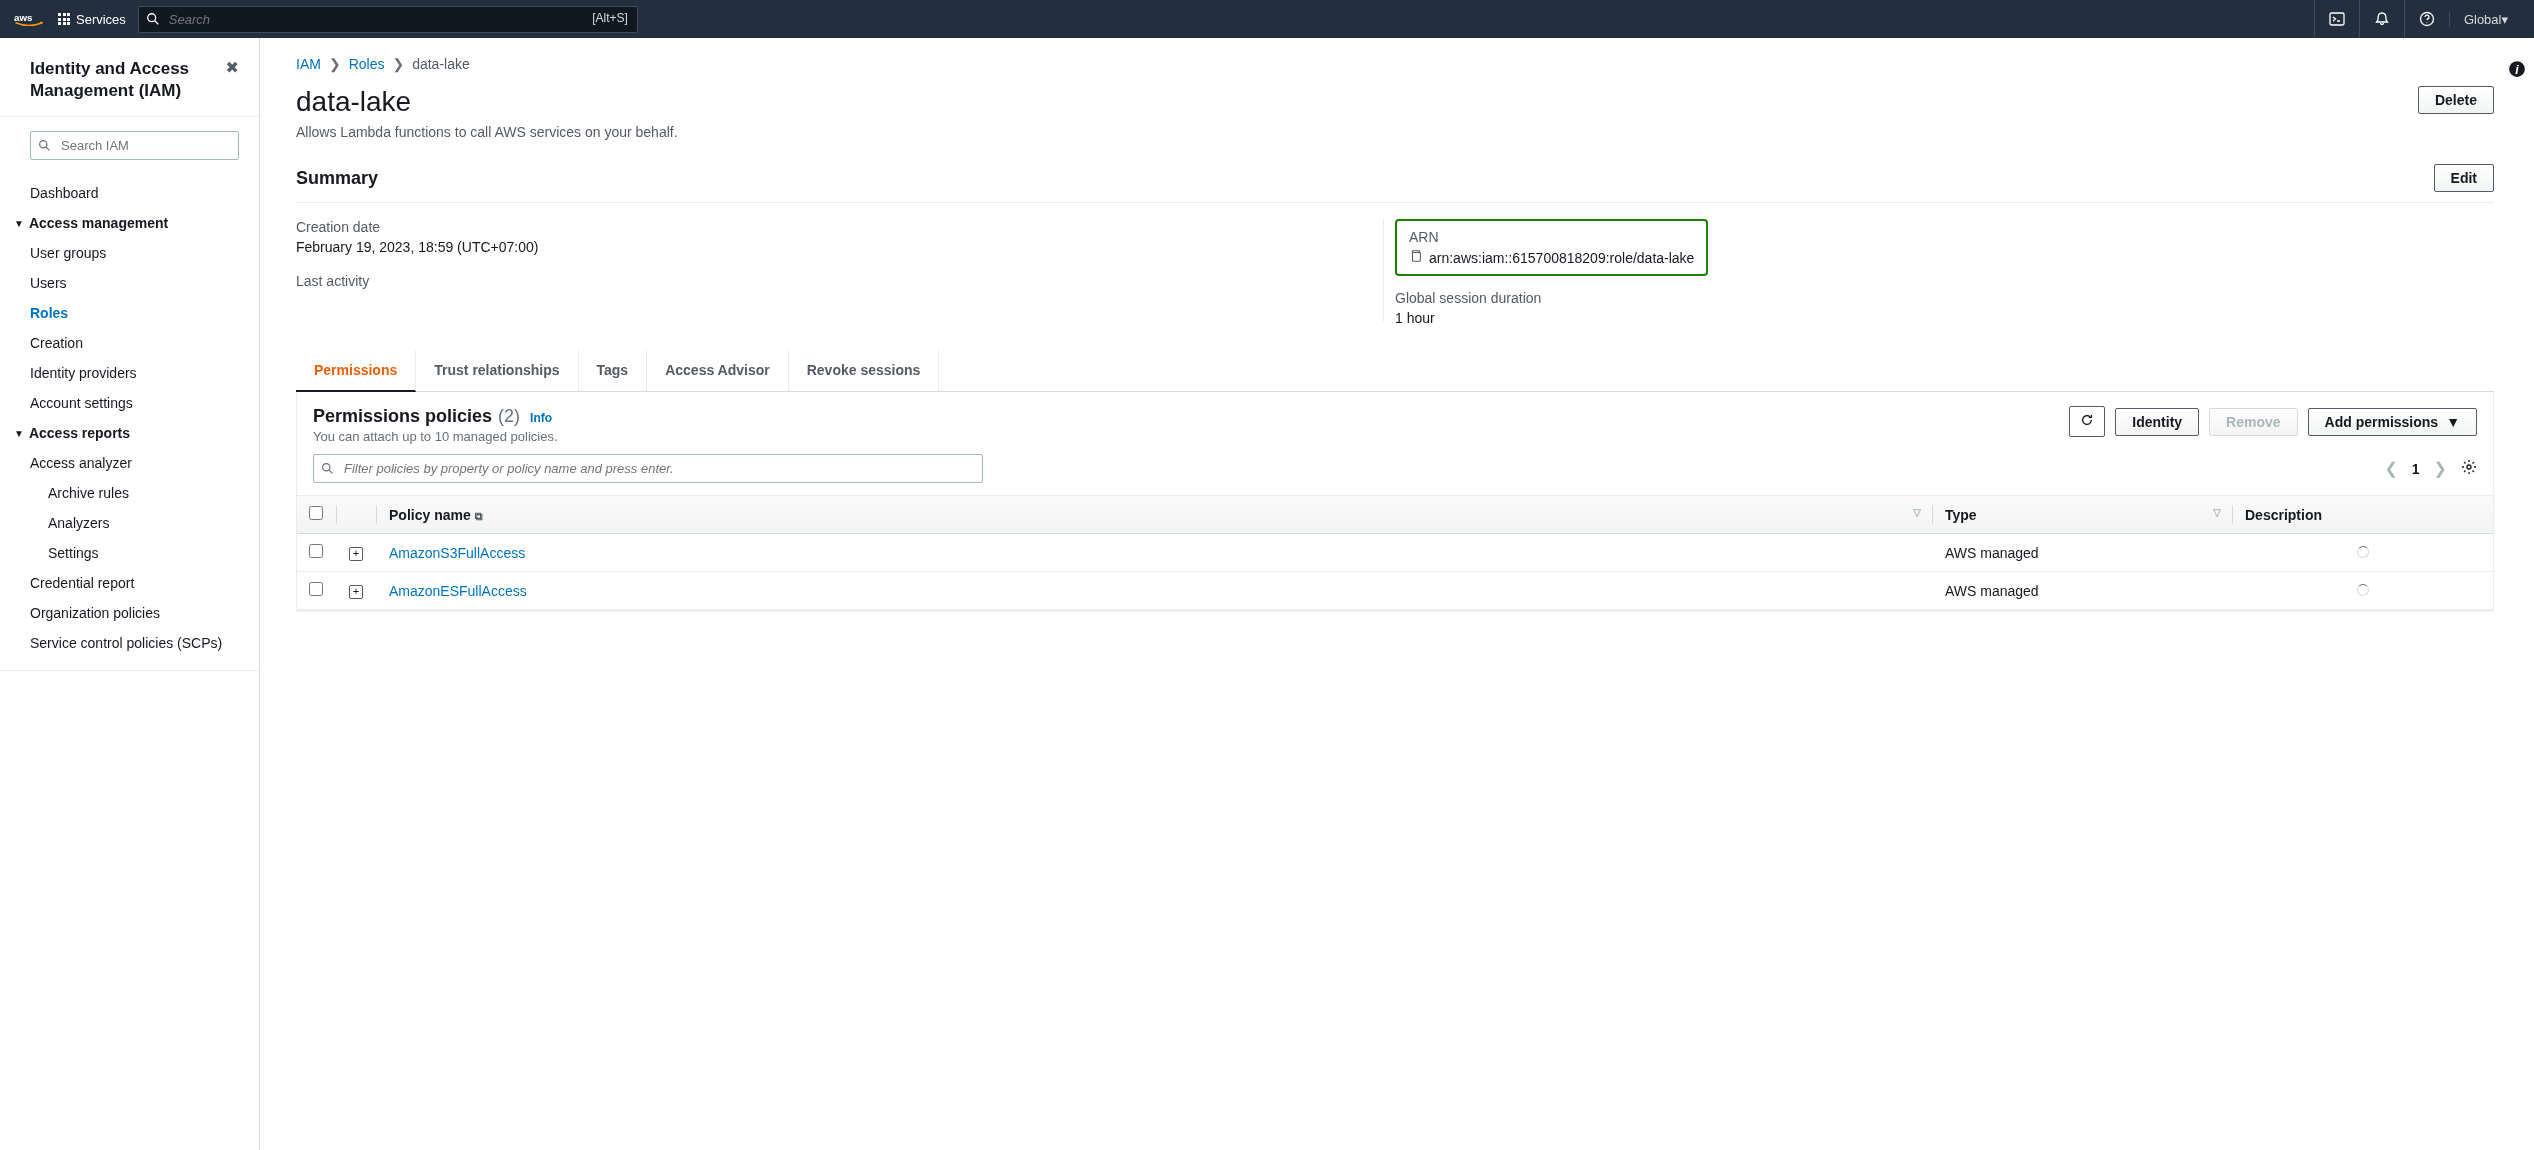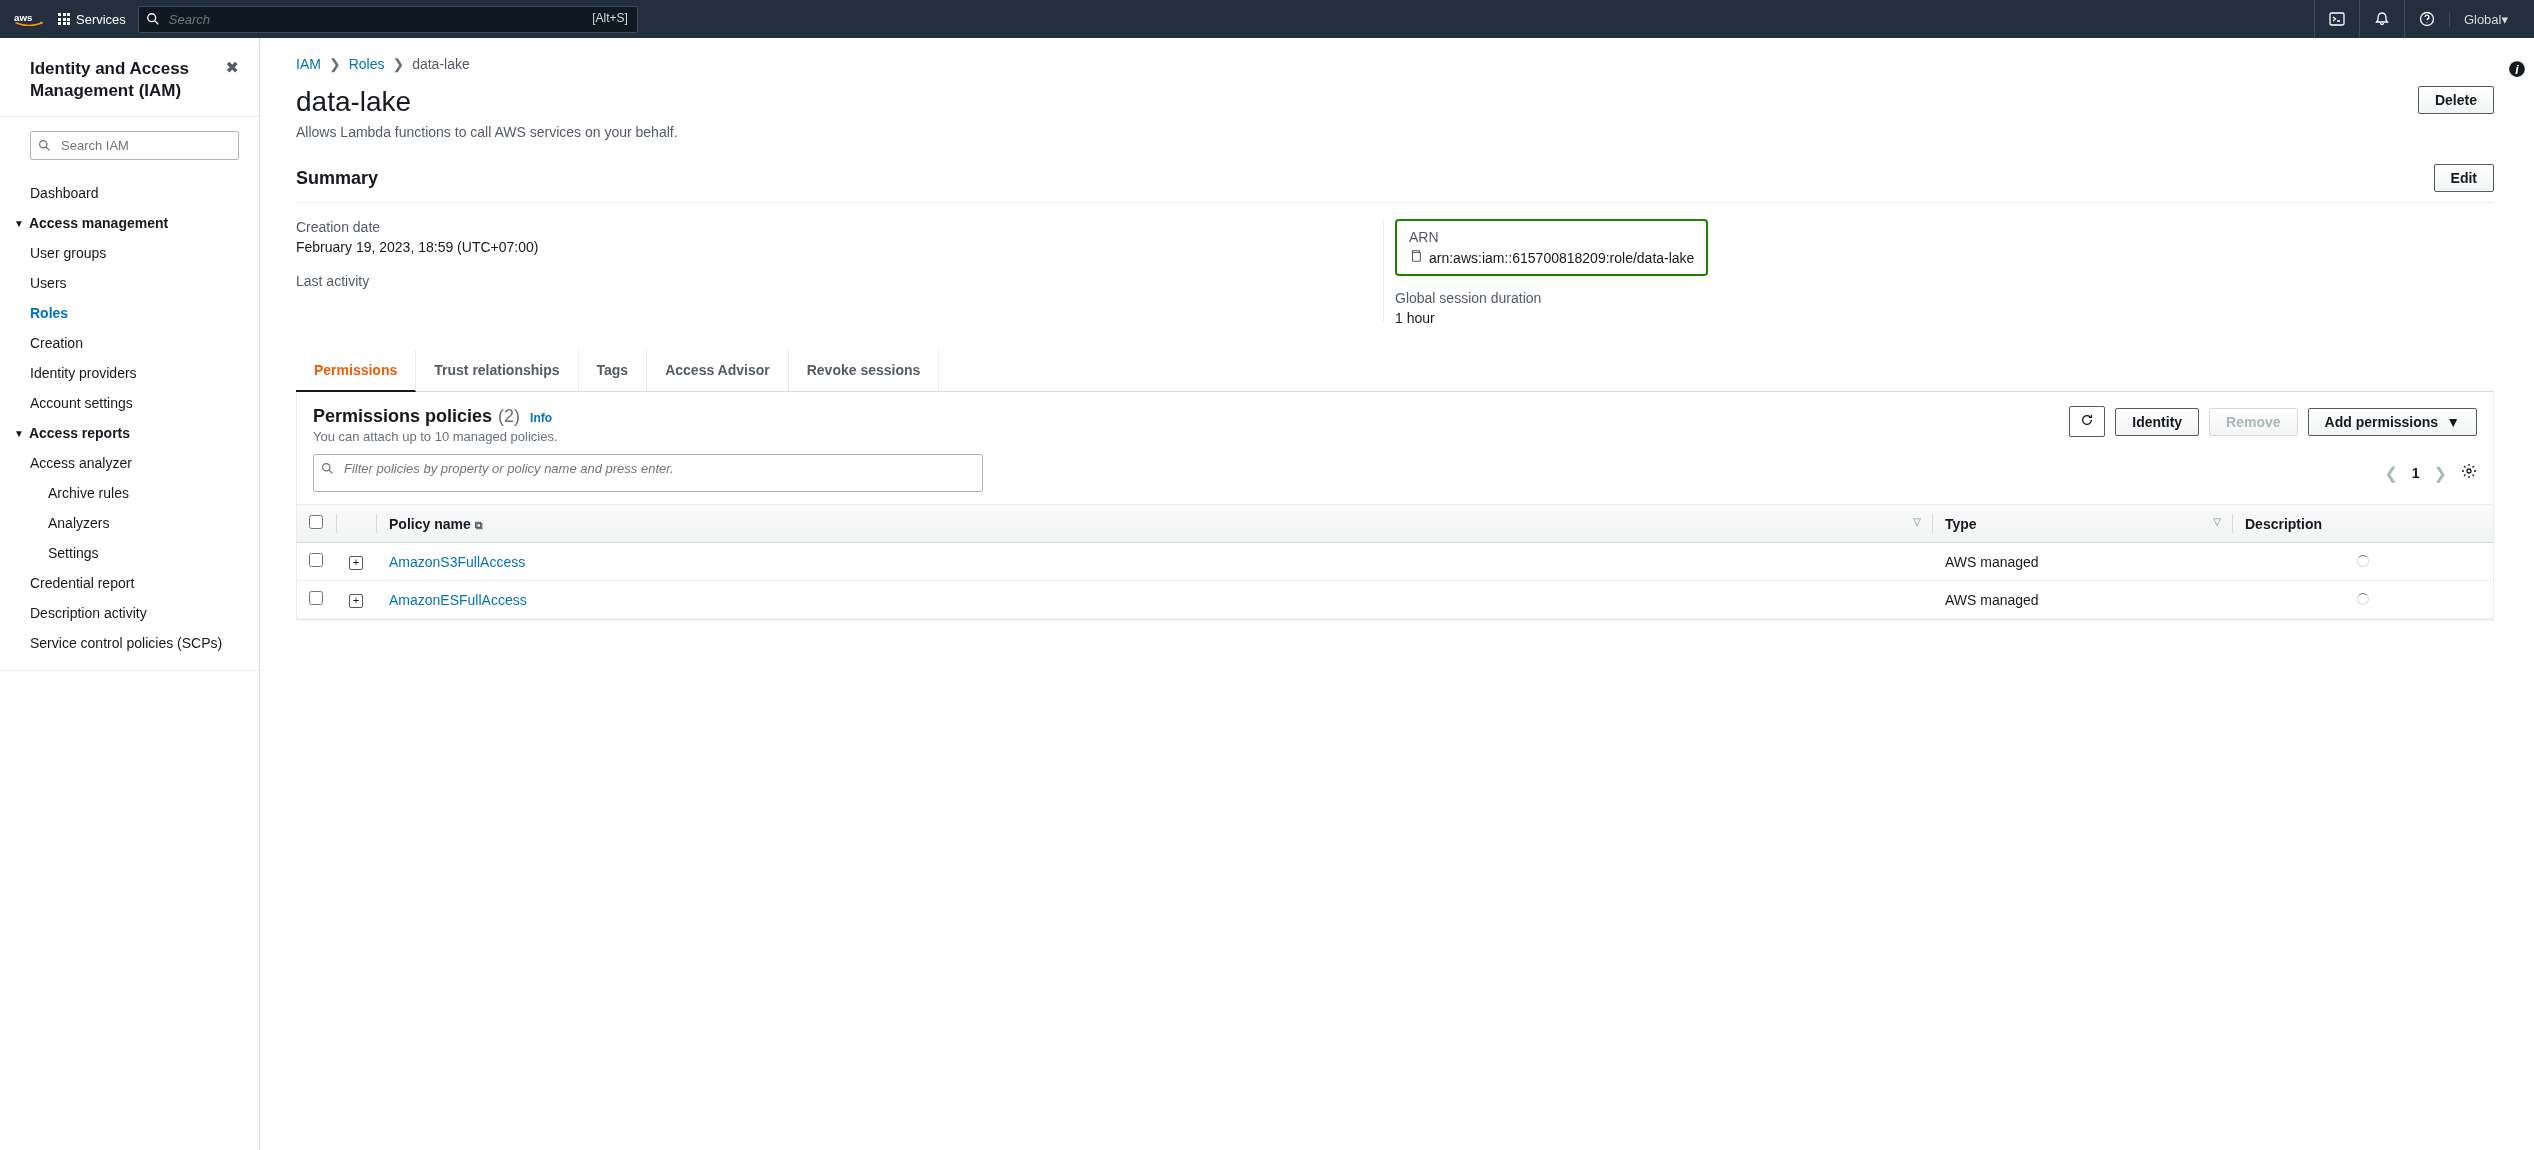--- a/index.html
+++ b/index.html
@@ -78,21 +78,21 @@
 .panel-title { font-size: 18px; font-weight: bold; display: flex; align-items: baseline; gap: 6px; }
 .panel-title .count { color: #687078; font-weight: normal; }
 .panel-title .info { color: #0073bb; font-size: 12px; font-weight: bold; cursor: pointer; margin-left: 4px; }
 .panel-sub { font-size: 13px; color: #687078; margin-top: 2px; }
 .panel-actions { display: flex; gap: 10px; align-items: center; }
 .icon-btn-sq { border: 1px solid #545b64; background: #fff; padding: 6px 10px; cursor: pointer; border-radius: 2px; }
 .dropdown-btn { display: flex; align-items: center; gap: 8px; }
 
 .filter-row { display: flex; padding: 0 16px 12px; align-items: center; gap: 12px; }
 .filter-input { flex: 0 0 670px; position: relative; }
-.filter-input input { width: 100%; padding: 6px 8px 15px 30px; border: 1px solid #aab7b8; font-size: 13px; font-style: italic; color: #687078; border-radius: 2px; }
+.filter-input input { width: 100%; padding: 6px 8px 6px 30px; border: 1px solid #aab7b8; font-size: 13px; font-style: italic; color: #687078; border-radius: 2px; }
 .filter-input .sicon { position: absolute; left: 8px; top: 7px; color: #687078; }
 .pager { margin-left: auto; display: flex; align-items: center; gap: 14px; }
 .pager .pg-btn { color: #aab7b8; cursor: pointer; font-size: 16px; }
 .pager .pg-num { font-size: 14px; font-weight: bold; }
 .gear { color: #16191f; cursor: pointer; }
 
 table { width: 100%; border-collapse: collapse; }
 thead th { background: linear-gradient(#fafafa, #f2f3f3); border-top: 1px solid #eaeded; border-bottom: 1px solid #d5dbdb; padding: 10px 12px; text-align: left; font-size: 14px; font-weight: bold; color: #16191f; position: relative; }
 thead th .sort { float: right; color: #aab7b8; font-size: 10px; cursor: pointer; }
 thead th:not(:last-child)::after { content: ""; position: absolute; right: 0; top: 25%; height: 50%; border-right: 1px solid #d5dbdb; }
@@ -194,21 +194,21 @@
     <div class="nav-item sub">Account settings</div>
     <div class="nav-section">
         <span class="tri">▼</span>
         <span>Access reports</span>
       </div>
     <div class="nav-item sub">Access analyzer</div>
     <div class="nav-item subsub">Archive rules</div>
     <div class="nav-item subsub">Analyzers</div>
     <div class="nav-item subsub">Settings</div>
     <div class="nav-item sub">Credential report</div>
-    <div class="nav-item sub">Description activity</div>
+    <div class="nav-item sub">Organization policies</div>
     <div class="nav-item sub">Service control policies (SCPs)</div>
     <hr style="margin-top:12px">
   </div>
 
   <div class="main">
     <div class="breadcrumb">
       <a>IAM</a>
       <span class="sep">❯</span>
       <a>Roles</a>
       <span class="sep">❯</span>

